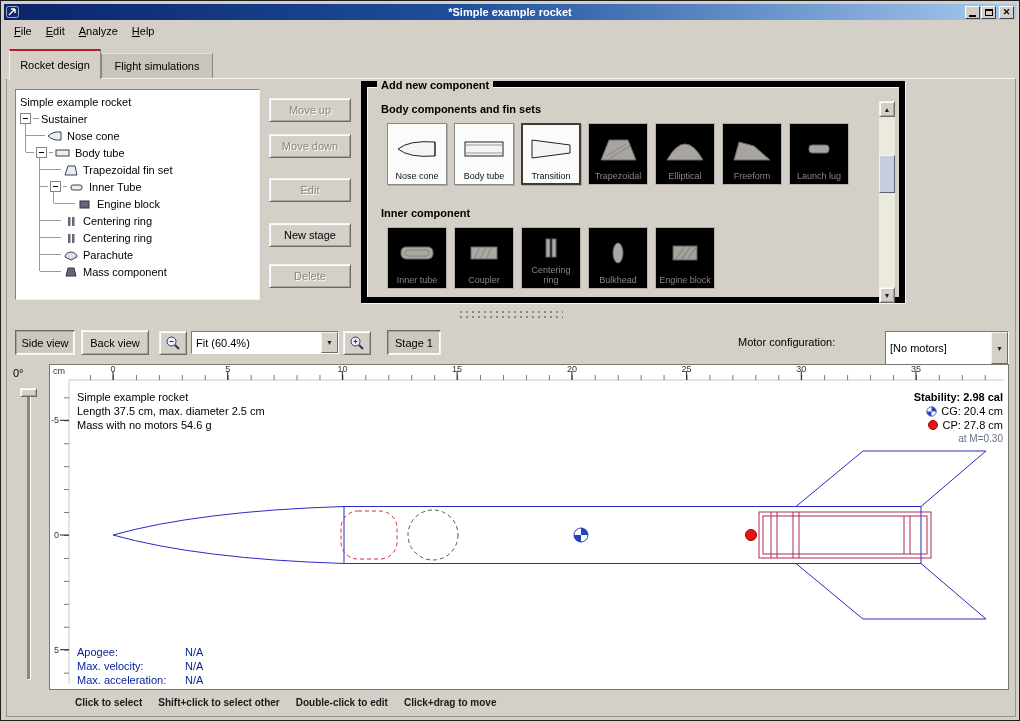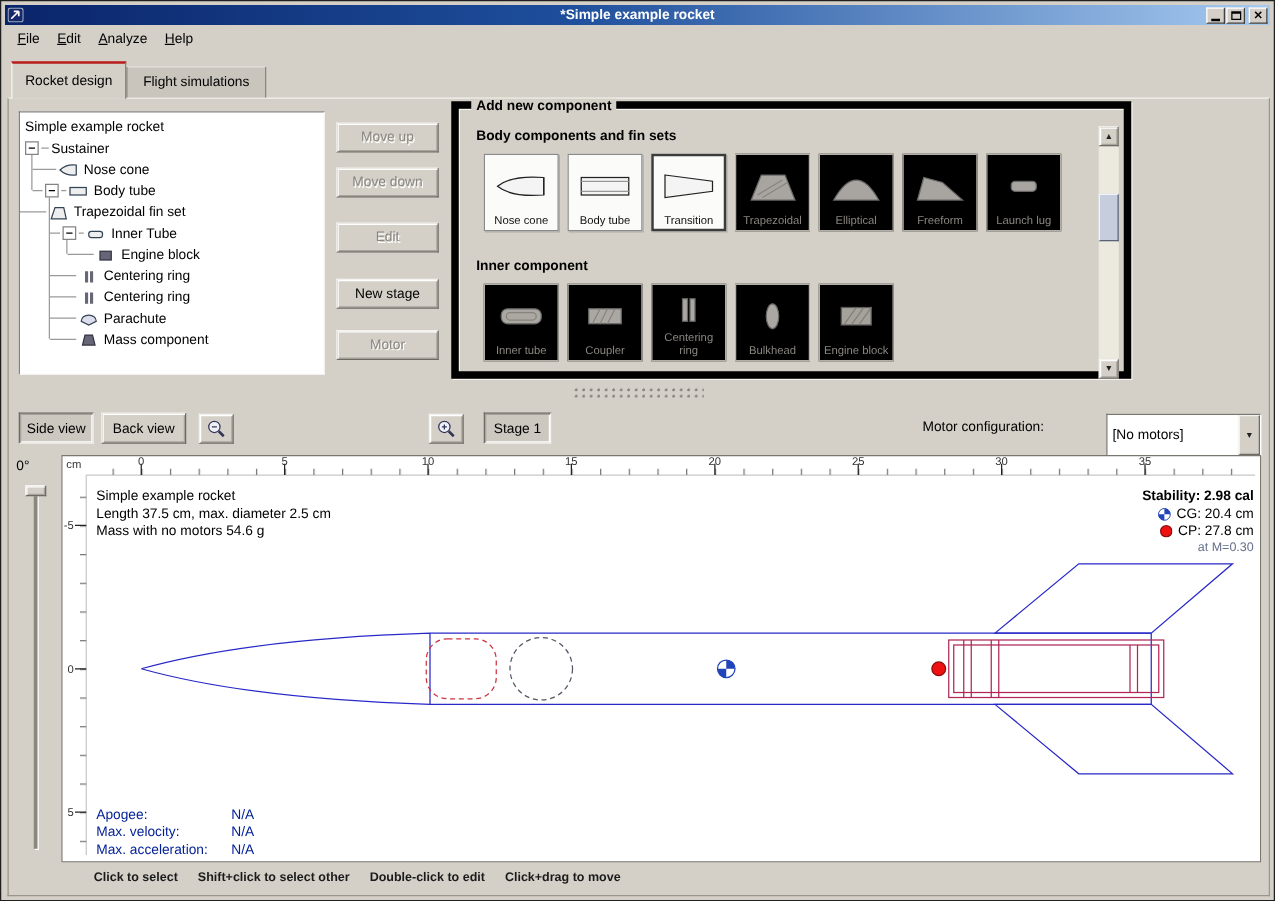--- a/index.html
+++ b/index.html
@@ -129,21 +129,21 @@
     </div>
     <div class="trow" style="padding-left:10px">
       <span class="conn" style="width:8px"></span>
       <span class="exp"></span>
       <span class="conn" style="width:4px"></span>
       <svg class="ticon" viewBox="0 0 16 12">
           <rect x="1" y="3" width="13" height="6" fill="#eee" stroke="#345"></rect>
         </svg>
       <span>Body tube</span>
     </div>
-    <div class="trow" style="">
+    <div class="trow" style="padding-left:24px">
       <span class="conn" style="width:21px"></span>
       <svg class="ticon" viewBox="0 0 16 12">
           <path d="M2 11 L5 2 L12 2 L14 11 Z" fill="#eee" stroke="#345"></path>
         </svg>
       <span>Trapezoidal fin set</span>
     </div>
     <div class="trow" style="padding-left:24px">
       <span class="conn" style="width:8px"></span>
       <span class="exp"></span>
       <span class="conn" style="width:4px"></span>
@@ -188,21 +188,21 @@
           <path d="M5 2 L11 2 L13 10 L3 10 Z" fill="#667" stroke="#334"></path>
         </svg>
       <span>Mass component</span>
     </div>
   </div>
 
   <div class="abs b3 dimtext" style="left:268px;top:97px;width:82px;height:24px">Move up</div>
   <div class="abs b3 dimtext" style="left:268px;top:133px;width:82px;height:24px">Move down</div>
   <div class="abs b3 dimtext" style="left:268px;top:177px;width:82px;height:24px">Edit</div>
   <div class="abs b3" style="left:268px;top:222px;width:82px;height:24px">New stage</div>
-  <div class="abs b3 dimtext" style="left:268px;top:263px;width:82px;height:24px">Motor</div>
+  <div class="abs b3 dimtext" style="left:268px;top:263px;width:82px;height:24px">Delete</div>
 
   <div class="abs gbox">
     <span class="gbox-title">Add new component</span>
     <span class="seclabel" style="left:14px;top:16px">Body components and fin sets</span>
 
     <div class="pal" style="left:20px;top:36px">
       <div class="picwrap">
           <svg width="44" height="26" viewBox="0 0 44 26">
             <path d="M3 13 Q14 4 40 6 L40 20 Q14 22 3 13 Z" fill="#f4f4f4" stroke="#222"></path>
             <line x1="40" y1="6" x2="40" y2="20" stroke="#222"></line>
@@ -324,20 +324,24 @@
 
   <div class="abs b3 pressed" style="left:14px;top:329px;width:60px;height:25px">Side view</div>
   <div class="abs b3" style="left:80px;top:329px;width:68px;height:25px">Back view</div>
 
   <div class="abs b3" style="left:158px;top:330px;width:28px;height:24px">
     <svg width="16" height="16" viewBox="0 0 16 16">
         <circle cx="6.5" cy="6.5" r="4.5" fill="#eef2f8" stroke="#335"></circle>
         <line x1="4.5" y1="6.5" x2="8.5" y2="6.5" stroke="#335"></line>
         <line x1="10" y1="10" x2="14" y2="14" stroke="#335" stroke-width="2"></line>
       </svg>
+  </div>
+  <div class="abs combo" style="left:190px;top:330px;width:148px;height:23px">
+    <span class="ctext">Fit (60.4%)</span>
+    <span class="cbtn">▼</span>
   </div>
   <div class="abs b3" style="left:342px;top:330px;width:28px;height:24px">
     <svg width="16" height="16" viewBox="0 0 16 16">
         <circle cx="6.5" cy="6.5" r="4.5" fill="#eef2f8" stroke="#335"></circle>
         <line x1="4.5" y1="6.5" x2="8.5" y2="6.5" stroke="#335"></line>
         <line x1="6.5" y1="4.5" x2="6.5" y2="8.5" stroke="#335"></line>
         <line x1="10" y1="10" x2="14" y2="14" stroke="#335" stroke-width="2"></line>
       </svg>
   </div>
   <div class="abs b3 pressed" style="left:386px;top:329px;width:54px;height:25px">Stage 1</div>

